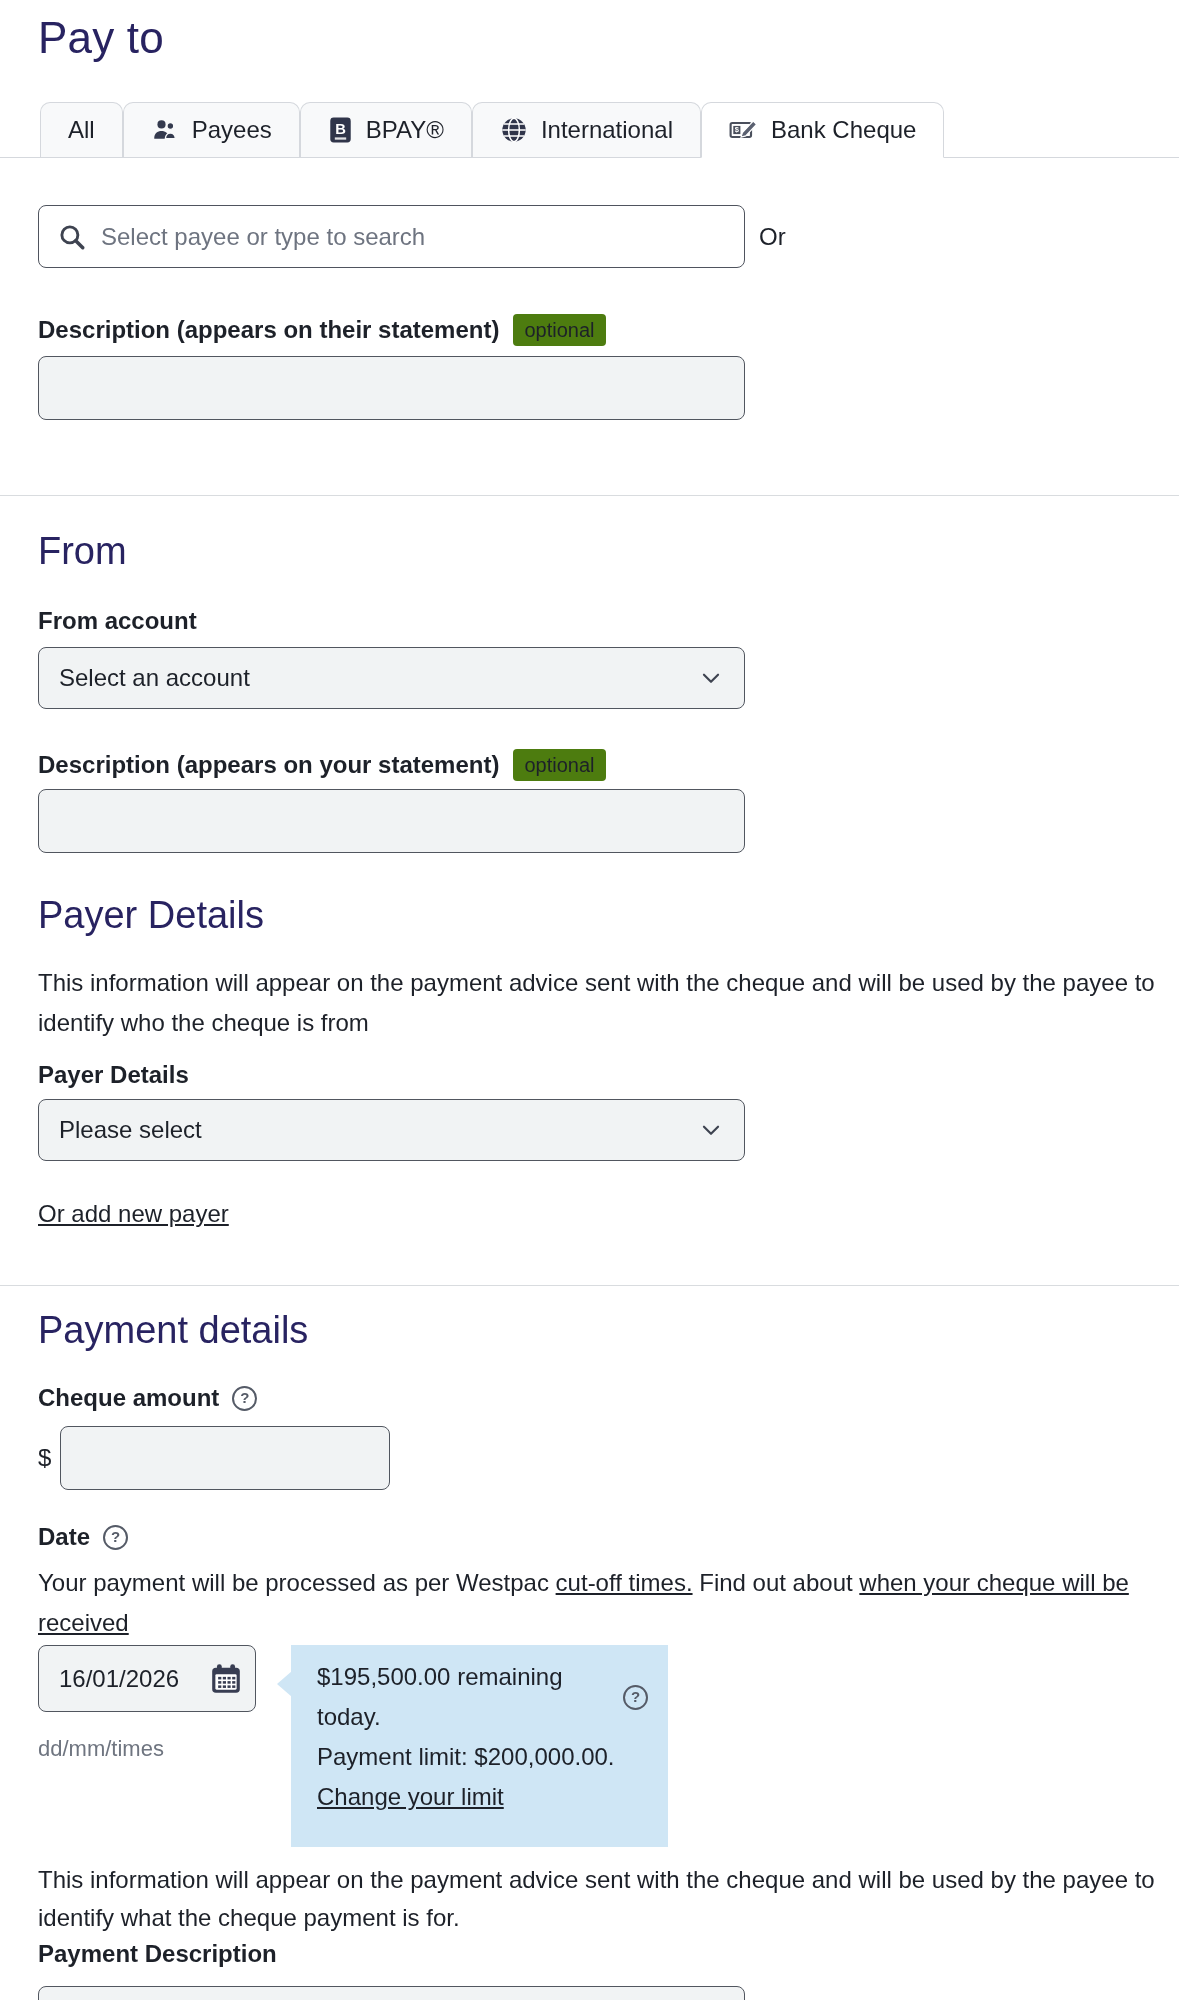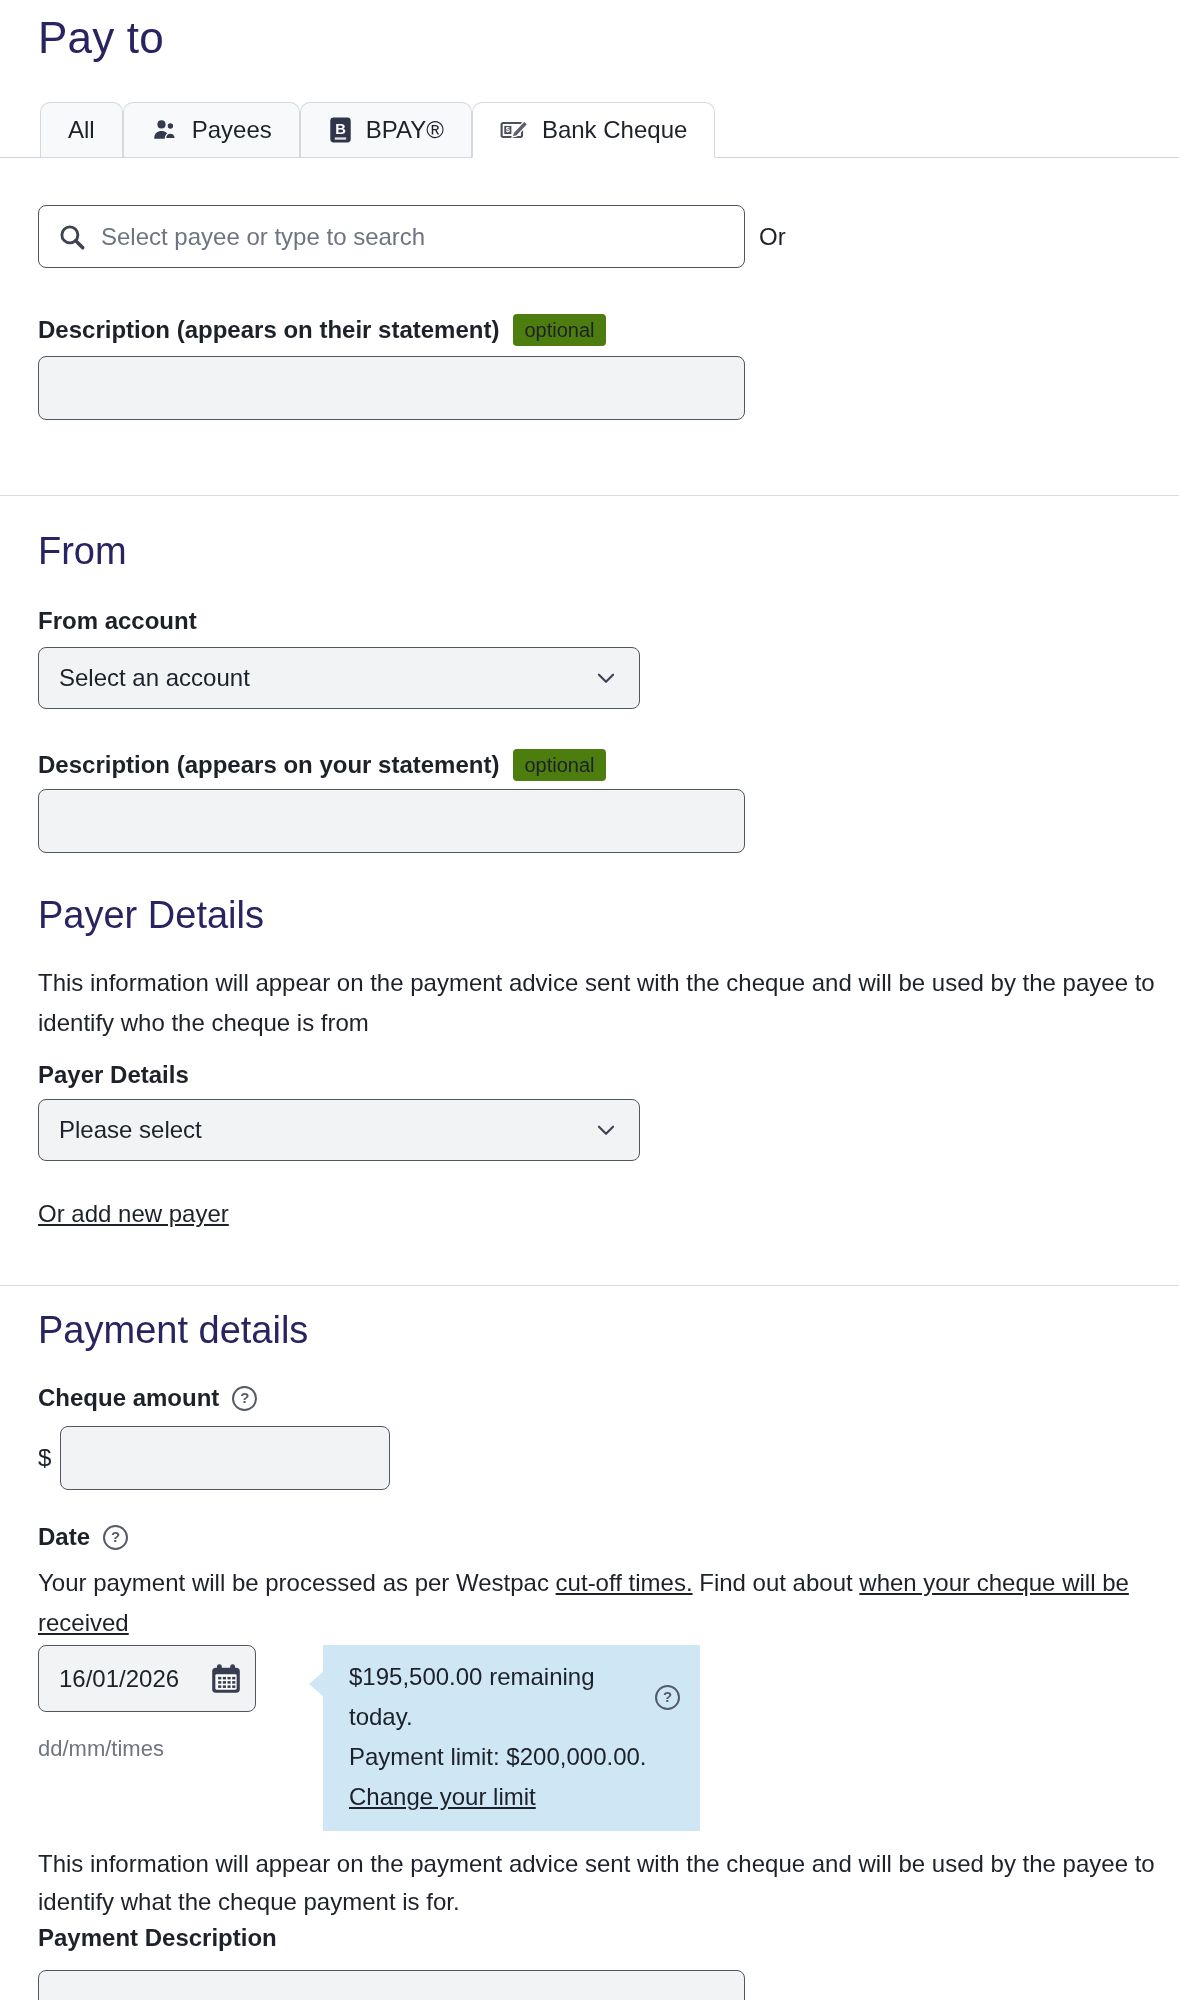--- a/index.html
+++ b/index.html
@@ -81,21 +81,21 @@
   .text-input, .text-area {
     display: block; width: 707px; height: 64px;
     background: #f1f3f4;
     border: 1.5px solid #51565f; border-radius: 8px;
     font-family: "Liberation Sans", sans-serif;
     font-size: 24px; color: #1d2129; padding: 0 18px; outline: none;
   }
   .text-area { height: 120px; padding-top: 12px; resize: none; }
 
   .select-box {
-    width: 602px; height: 62px;
+    width: 707px; height: 62px;
     background: #f1f3f4;
     border: 1.5px solid #51565f; border-radius: 8px;
     display: flex; align-items: center; justify-content: space-between;
     padding: 0 20px; font-size: 24px; color: #1d2129; cursor: pointer;
   }
 
   .divider {
     border: none; border-top: 1.5px solid #d9dcdf;
     margin: 0 -20px 0 -38px;
   }
@@ -126,23 +126,23 @@
     display: flex; align-items: center; justify-content: space-between;
     padding: 0 14px 0 20px;
   }
   .date-box input {
     border: none; outline: none; background: transparent;
     font-family: "Liberation Sans", sans-serif;
     font-size: 24px; color: #1d2129; width: 150px;
   }
   .date-hint { margin-top: 24px; font-size: 22px; color: #6f7580; }
   .limit-box {
-    position: relative; margin-left: 32px;
+    position: relative; 
     width: 377px; background: #cfe6f5;
-    padding: 12px 20px 14px 26px;
+    padding: 12px 20px 30px 26px;
     font-size: 24px; line-height: 40px; color: #1d2129;
   }
   .limit-box::before {
     content: ""; position: absolute; left: -14px; top: 26px;
     border-top: 13px solid transparent; border-bottom: 13px solid transparent;
     border-right: 15px solid #cfe6f5;
   }
   .limit-line1 { display: flex; align-items: center; }
   .limit-box .help-icon { margin-left: 12px; }
 </style>
@@ -170,20 +170,32 @@
     </div>
     <div class="tab">
       <span class="ticon">
         <svg width="25" height="28" viewBox="0 0 22 24">
           <rect x="2" y="1" width="18" height="22" rx="3" fill="#30354a"></rect>
           <text x="11" y="15.5" font-size="13" font-weight="bold" fill="#ffffff" text-anchor="middle">B</text>
           <rect x="6" y="18.5" width="10" height="2" fill="#ffffff" opacity="0.85"></rect>
         </svg>
       </span>
       <span>BPAY®</span>
+    </div>
+    <div class="tab">
+      <span class="ticon">
+        <svg width="28" height="28" viewBox="0 0 24 24">
+          <circle cx="12" cy="12" r="10" fill="#30354a"></circle>
+          <g stroke="#ffffff" stroke-width="1.3" fill="none">
+            <ellipse cx="12" cy="12" rx="4.6" ry="10"></ellipse>
+            <path d="M2 12h20M3.4 6.8h17.2M3.4 17.2h17.2"></path>
+          </g>
+        </svg>
+      </span>
+      <span>International</span>
     </div>
     <div class="tab active">
       <span class="ticon">
         <svg width="29" height="26" viewBox="0 0 27 24">
           <rect x="1.5" y="5.5" width="19" height="13" rx="1.5" fill="#ffffff" stroke="#4a4f5c" stroke-width="2"></rect>
           <rect x="4" y="8.2" width="6.6" height="7.6" fill="#4a4f5c"></rect>
           <text x="7.3" y="14.3" font-size="7" font-weight="bold" fill="#ffffff" text-anchor="middle">$</text>
           <path d="M12.5 14.5 L22.5 3.8 L25.6 6.8 L15.6 17.5 L11.2 18.6z" fill="#5a6070" stroke="#ffffff" stroke-width="1.1"></path>
         </svg>
       </span>

